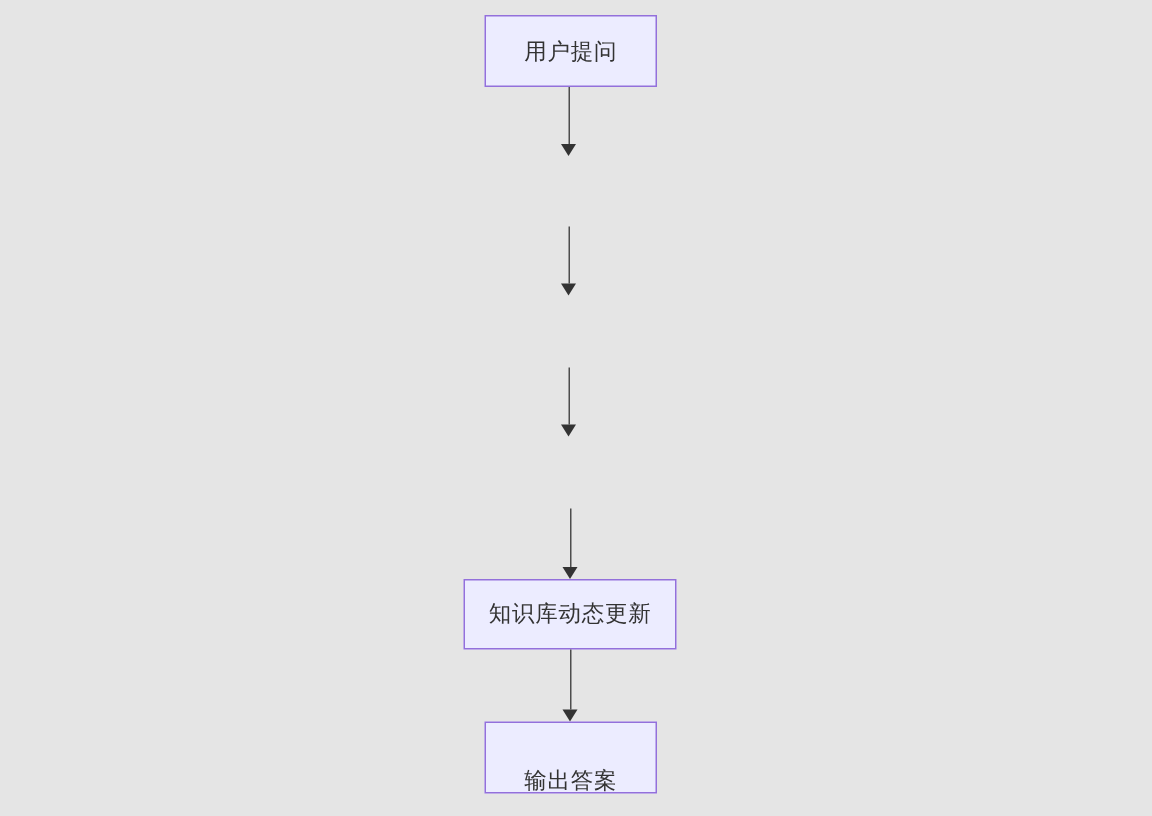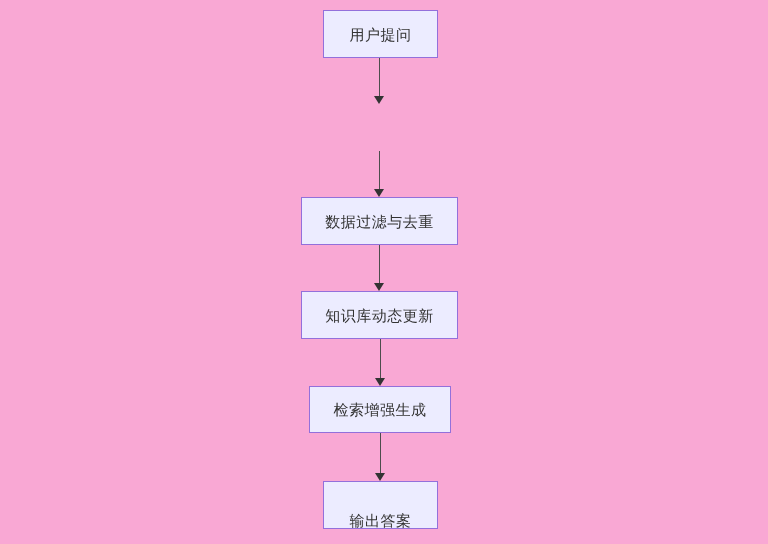--- a/index.html
+++ b/index.html
@@ -42,32 +42,26 @@
     width: 0;
     height: 0;
     border-left: 5.5px solid transparent;
     border-right: 5.5px solid transparent;
     border-top: 8px solid #333333;
   }
 </style>
 </head>
 <body>
 
-<div id="canvas" style="background: #f9a8d4;">
+<div id="canvas" style="background: #e5e5e5;">
     <div class="flow-node" style="left: 323px; top: 10px; width: 115px; height: 48px; background: rgb(236, 236, 255); border-color: rgb(147, 112, 219);">
       <span class="flow-node-label" style="color: rgb(51, 51, 51);">用户提问</span>
     </div>
-    <div class="flow-node" style="left: 301px; top: 197px; width: 157px; height: 48px; background: rgb(236, 236, 255); border-color: rgb(147, 112, 219);">
-      <span class="flow-node-label" style="color: rgb(51, 51, 51);">数据过滤与去重</span>
-    </div>
-    <div class="flow-node" style="left: 301px; top: 291px; width: 157px; height: 48px; background: rgb(236, 236, 255); border-color: rgb(147, 112, 219);">
+    <div class="flow-node" style="left: 309px; top: 386px; width: 142px; height: 47px; background: rgb(236, 236, 255); border-color: rgb(147, 112, 219);">
       <span class="flow-node-label" style="color: rgb(51, 51, 51);">知识库动态更新</span>
-    </div>
-    <div class="flow-node" style="left: 309px; top: 386px; width: 142px; height: 47px; background: rgb(236, 236, 255); border-color: rgb(147, 112, 219);">
-      <span class="flow-node-label" style="color: rgb(51, 51, 51);">检索增强生成</span>
     </div>
     <div class="flow-node" style="left: 323px; top: 481px; width: 115px; height: 48px; background: rgb(236, 236, 255); border-color: rgb(147, 112, 219); align-items: flex-end;">
       <span class="flow-node-label" style="color: rgb(51, 51, 51);">输出答案</span>
     </div>
     <div class="edge-line" style="left: 379px; top: 58px; height: 38px;"></div>
     <div class="edge-arrowhead" style="left: 374px; top: 96px; border-top-color: rgb(51, 51, 51);"></div>
     <div class="edge-line" style="left: 379px; top: 151px; height: 38px;"></div>
     <div class="edge-arrowhead" style="left: 374px; top: 189px; border-top-color: rgb(51, 51, 51);"></div>
     <div class="edge-line" style="left: 379px; top: 245px; height: 38px;"></div>
     <div class="edge-arrowhead" style="left: 374px; top: 283px; border-top-color: rgb(51, 51, 51);"></div>

